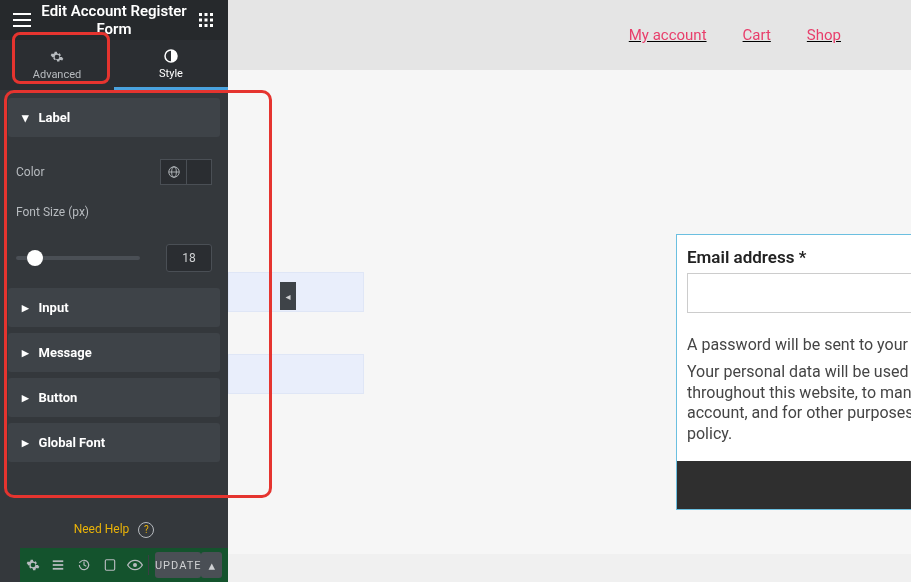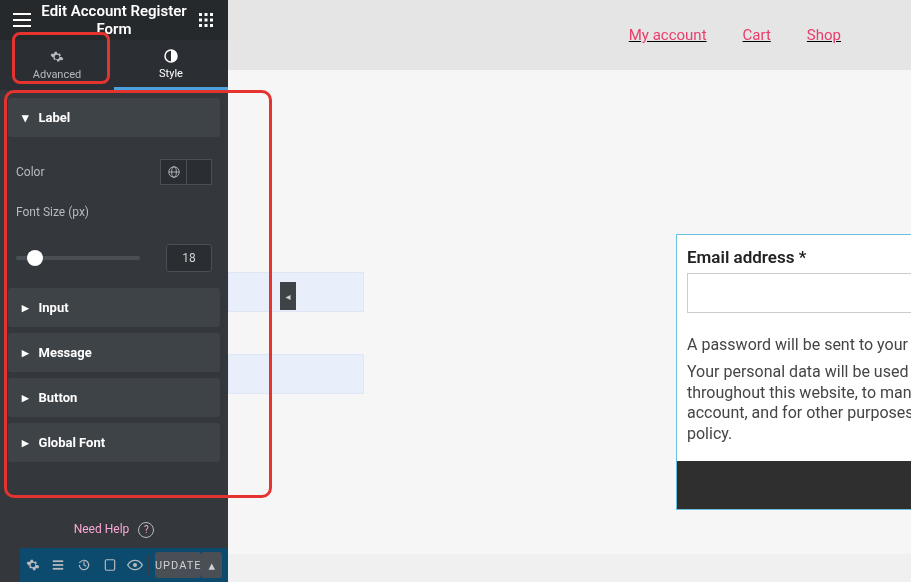--- a/index.html
+++ b/index.html
@@ -61,28 +61,28 @@
   }
   .track .thumb {
     position: absolute; top: 50%; transform: translate(-50%, -50%);
     width: 16px; height: 16px; background: #fff; border-radius: 50%; left: 15%;
   }
   .font-val {
     width: 46px; height: 28px; background: #2a2d31; border: 1px solid #4a4f55;
     color: #cfd1d3; text-align: center; line-height: 26px; font-size: 12px; border-radius: 3px;
   }
 
-  .help { text-align: center; padding: 10px 11px; color: #f9a8d4; font-size: 12px; }
+  .help { text-align: center; padding: 10px 11px; color: #eab308; font-size: 12px; }
   .help .q {
     display: inline-block; width: 16px; height: 16px; border: 1px solid #b7bbbf;
     border-radius: 50%; text-align: center; line-height: 14px; font-size: 10px; margin-left: 6px;
   }
 
   .sb-footer {
-    height: 34px; background: #0c4a6e; display: flex; align-items: center; gap: 0; margin-left: 20px;
+    height: 34px; background: #14532d; display: flex; align-items: center; gap: 0; margin-left: 20px;
   }
   .sb-footer .fbtn {
     width: 30px; height: 34px; display: flex; align-items: center; justify-content: center;
     color: #b7bbbf; cursor: pointer; font-size: 13px;
   }
   .sb-footer .sep { height: 20px; width: 1px; background: #3a3e43; }
   .update-btn {
     flex: 1; margin: 4px 0 4px 6px; height: 26px; background: #4a4f55; color: #cfd1d3;
     font-size: 11px; letter-spacing: 1px; display: flex; align-items: center; justify-content: center;
     border-radius: 3px; cursor: pointer;

